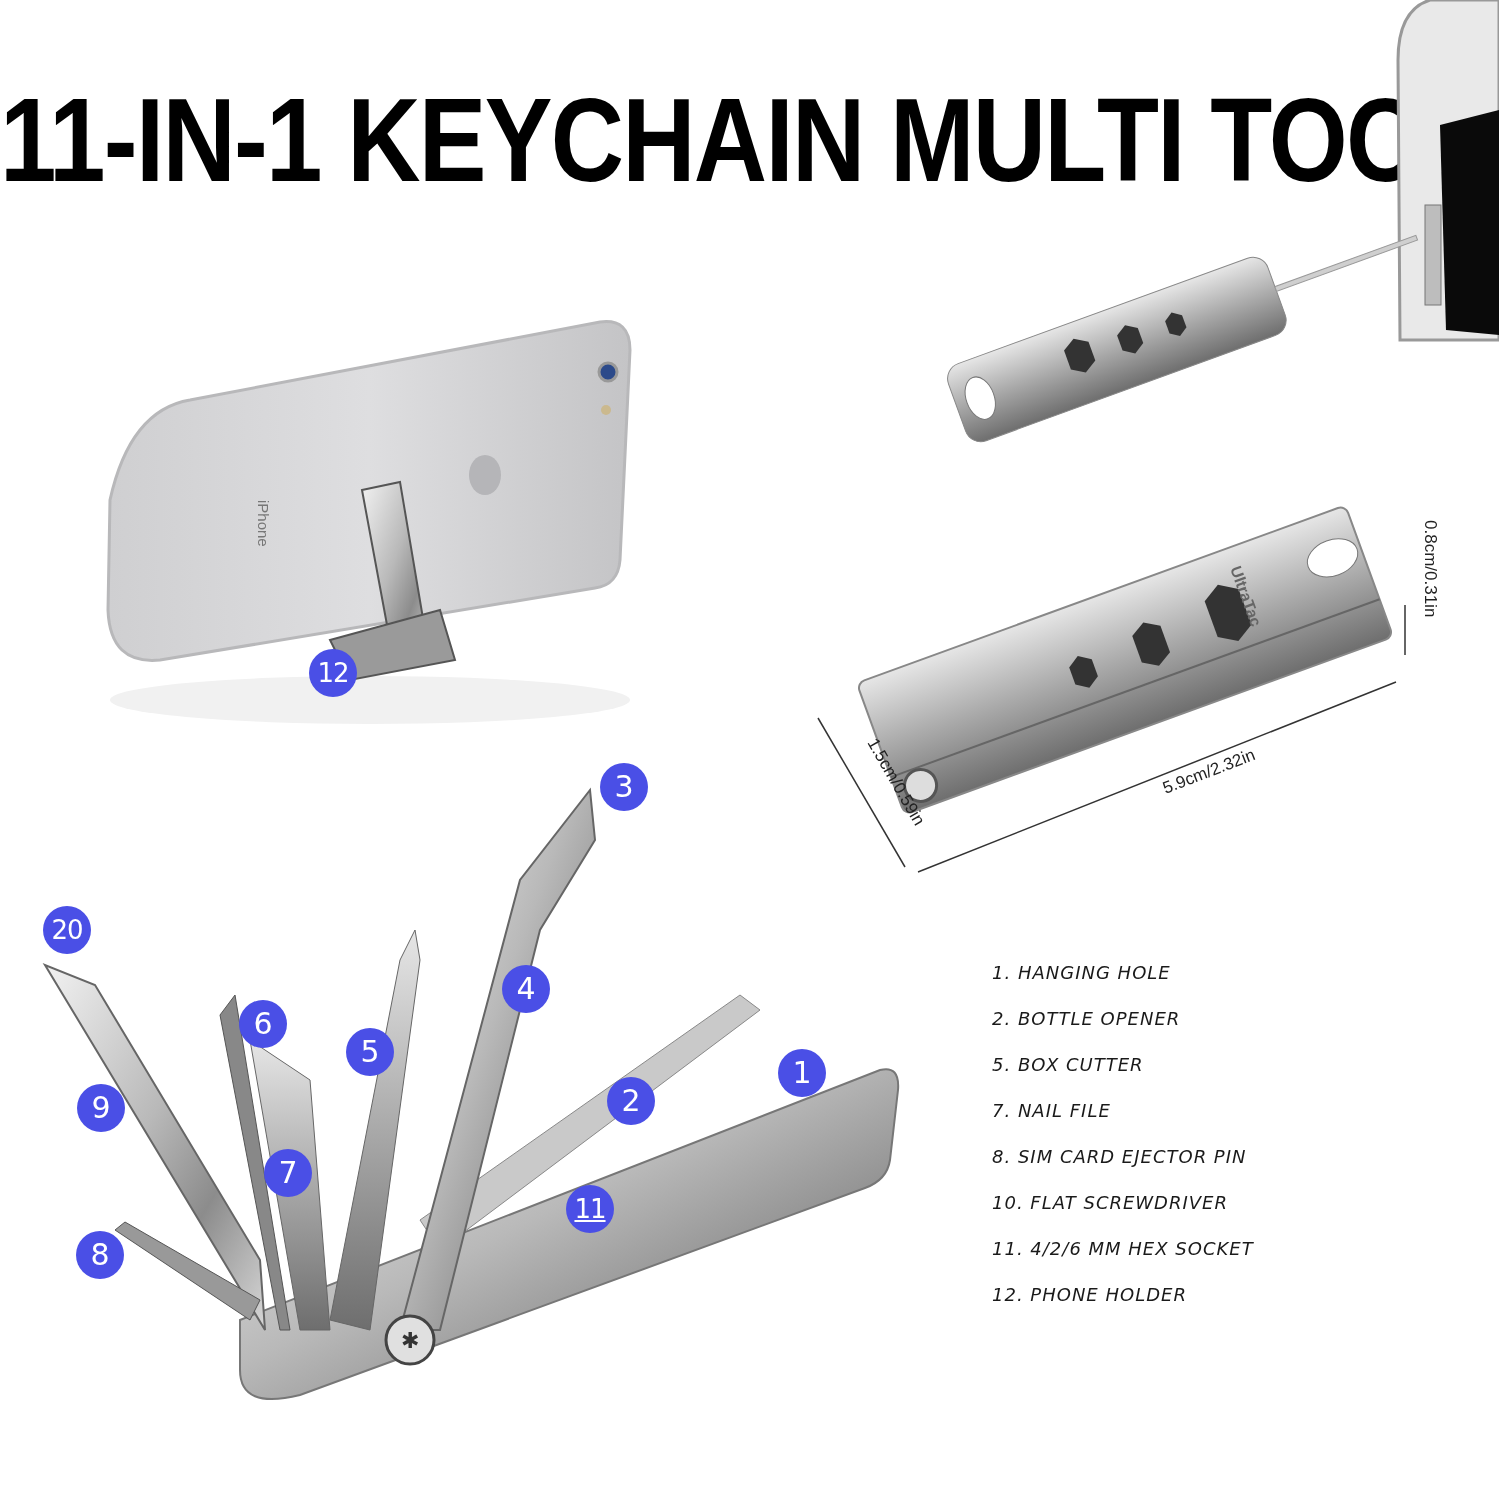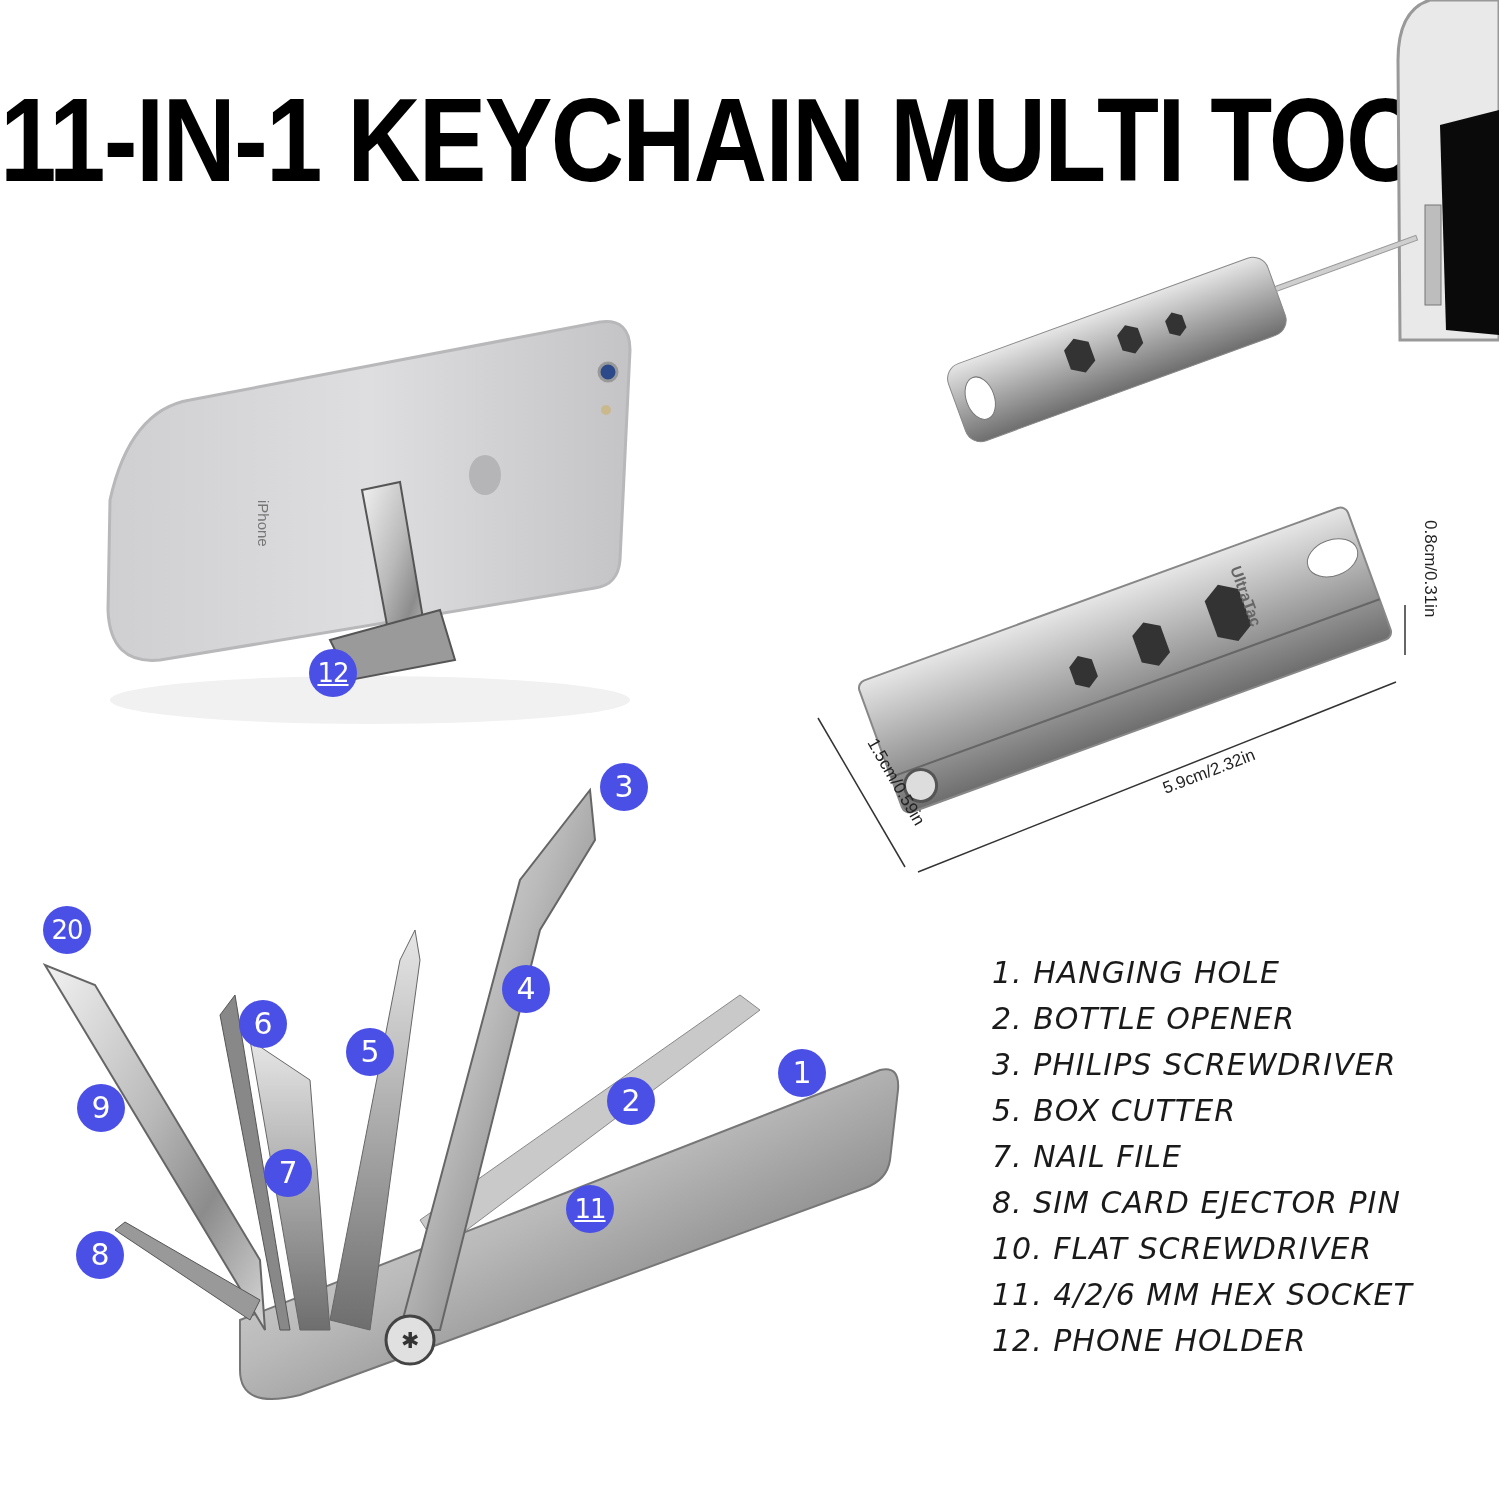--- a/index.html
+++ b/index.html
@@ -5,21 +5,21 @@
   html,body{margin:0;padding:0;background:#fff;}
   body{width:1499px;height:1499px;position:relative;overflow:hidden;font-family:"Liberation Sans",sans-serif;}
   .title{position:absolute;left:0;top:86px;width:1260px;height:108px;margin:0;
     font-family:"Liberation Sans",sans-serif;font-weight:700;font-size:118px;line-height:108px;
     color:#000;letter-spacing:-2px;white-space:nowrap;transform:scaleX(0.86);transform-origin:left top;}
   .art{position:absolute;left:0;top:0;width:1499px;height:1499px;}
   .badge{position:absolute;width:48px;height:48px;border-radius:50%;background:#4a4fe6;color:#fff;
     font-family:"DejaVu Sans",sans-serif;font-size:30px;line-height:48px;text-align:center;}
   .badge.two{font-size:26px;letter-spacing:-1px;}
   .legend{position:absolute;left:992px;top:950px;margin:0;padding:0;list-style:none;}
-  .legend li{font-family:"DejaVu Sans",sans-serif;font-style:italic;font-size:30px;line-height:46px;height:46px;color:#1a1a1a;letter-spacing:1px;white-space:nowrap;}
+  .legend li{font-family:"DejaVu Sans",sans-serif;font-style:italic;font-size:18px;line-height:46px;height:46px;color:#1a1a1a;letter-spacing:1px;white-space:nowrap;}
   .dim{position:absolute;font-family:"Liberation Sans",sans-serif;font-size:17px;color:#222;white-space:nowrap;}
 </style>
 </head>
 <body>
 
 <h1 class="title">11-IN-1 KEYCHAIN MULTI TOOL</h1>
 
 <svg class="art" viewBox="0 0 1499 1499" xmlns="http://www.w3.org/2000/svg">
   <defs>
     <linearGradient id="steel" x1="0" y1="0" x2="1" y2="1">
@@ -104,25 +104,24 @@
 <div class="badge" style="left:607px;top:1077px;">2</div>
 <div class="badge" style="left:600px;top:763px;">3</div>
 <div class="badge" style="left:502px;top:965px;">4</div>
 <div class="badge" style="left:346px;top:1028px;">5</div>
 <div class="badge" style="left:239px;top:1000px;">6</div>
 <div class="badge" style="left:264px;top:1149px;">7</div>
 <div class="badge" style="left:76px;top:1231px;">8</div>
 <div class="badge" style="left:77px;top:1084px;">9</div>
 <div class="badge two" style="left:43px;top:906px;">20</div>
 <div class="badge two" style="left:566px;top:1185px;text-decoration:underline;">11</div>
-<div class="badge two" style="left:309px;top:649px;text-decoration:underline;">12</div>
+<div class="badge two" style="left:309px;top:649px;">12</div>
 
 <ul class="legend">
   <li>1. HANGING HOLE</li>
   <li>2. BOTTLE OPENER</li>
-  <li>3. PHILIPS SCREWDRIVER</li>
   <li>5. BOX CUTTER</li>
   <li>7. NAIL FILE</li>
   <li>8. SIM CARD EJECTOR PIN</li>
   <li>10. FLAT SCREWDRIVER</li>
   <li>11. 4/2/6 MM HEX SOCKET</li>
   <li>12. PHONE HOLDER</li>
 </ul>
 
 </body></html>

